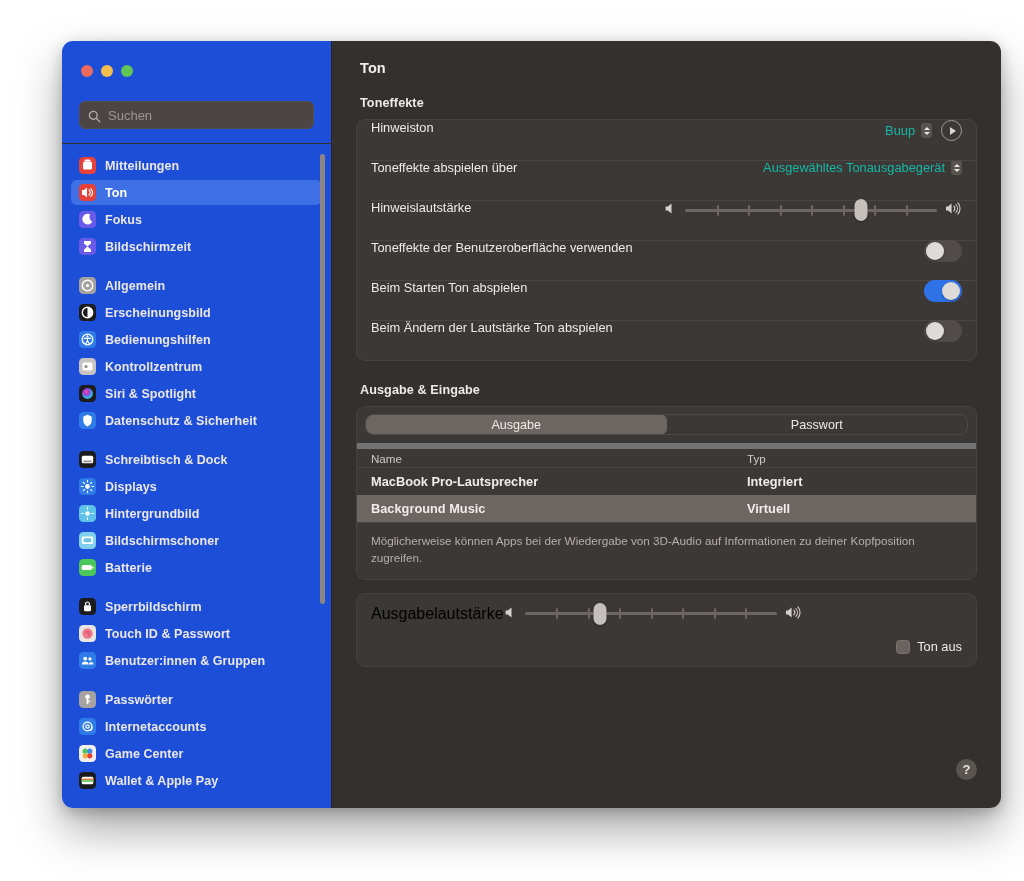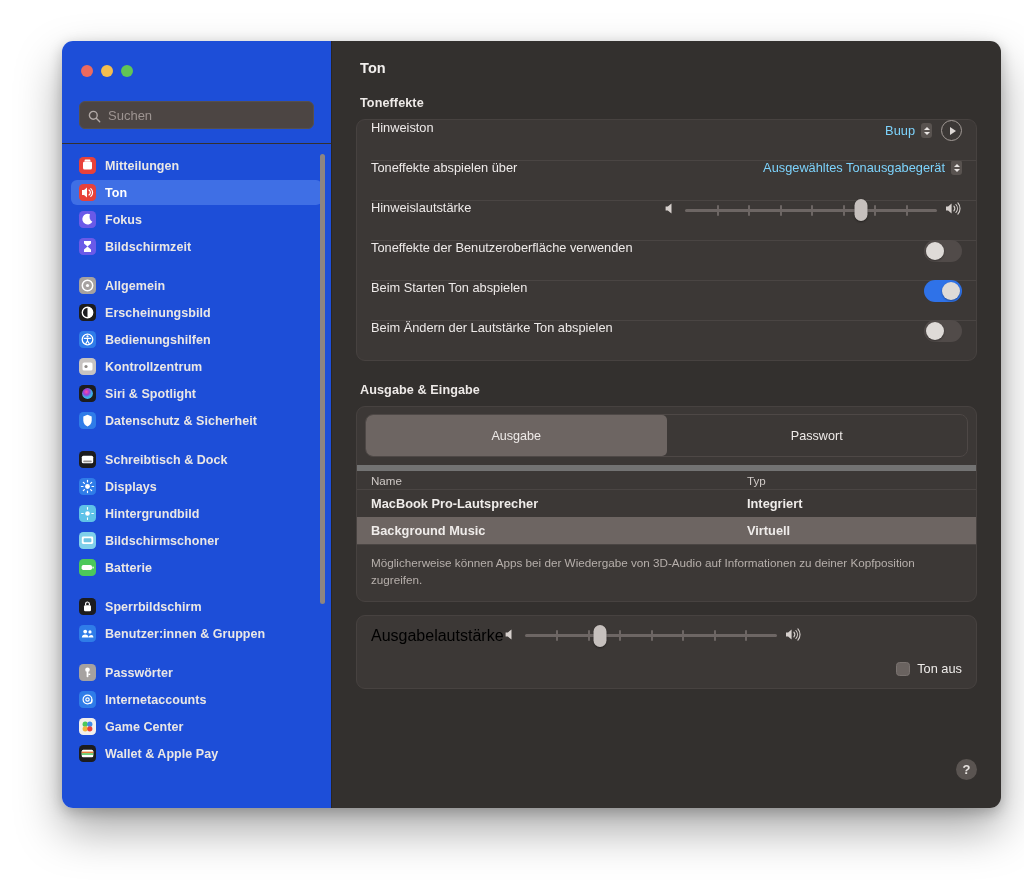--- a/index.html
+++ b/index.html
@@ -211,21 +211,21 @@
 
   
   .popup {
     display: flex;
     align-items: center;
     gap: 6px;
     cursor: default;
   }
   .popup .pv {
     font-size: 12.8px;
-    color: #7dd3fc;
+    color: #14b8a6;
     white-space: nowrap;
   }
   .chev {
     width: 11px; height: 15px;
     border-radius: 3px;
     background: #5b5插;
     display: flex;
     flex-direction: column;
     align-items: center;
     justify-content: center;
@@ -317,21 +317,21 @@
     box-shadow: 0 1px 2px rgba(0,0,0,0.35);
     transition: none;
   }
   .toggle.on .knob { left: 18px; }
 
   
   #seg-wrap {
     padding: 7px 8px 0 8px;
   }
   #segmented {
-    height: 43px;
+    height: 21px;
     border-radius: 8px;
     border: 1px solid #4e4846;
     display: flex;
     overflow: hidden;
     background: #3c3836;
   }
   .seg {
     flex: 1 1 50%;
     display: flex;
     align-items: center;
@@ -612,20 +612,32 @@
           </div>
           <div class="nav-group">
             <div class="nav-item">
               <span class="nav-icon" style="background: rgb(28, 28, 30);">
                 <svg width="17" height="17" viewBox="0 0 17 17">
                   <rect x="5" y="7.2" width="7" height="6" rx="1.3" fill="#fff"></rect>
                   <path d="M6.6 7.2V5.9a1.9 1.9 0 0 1 3.8 0v1.3" stroke="#fff" stroke-width="1.2" fill="none"></path>
                 </svg>
               </span>
               <span class="label">Sperrbildschirm</span>
+            </div>
+            <div class="nav-item">
+              <span class="nav-icon" style="background: rgb(233, 229, 227);">
+                <svg width="17" height="17" viewBox="0 0 17 17">
+                  <circle cx="8.5" cy="8.5" r="5.2" fill="#f07a8e"></circle>
+                  <g stroke="#d8546d" stroke-width="0.9" fill="none">
+                    <path d="M6.2 8.5a2.3 2.3 0 0 1 4.6 0v2.4"></path>
+                    <path d="M7.6 8.5a0.9 0.9 0 0 1 1.8 0v2.8"></path>
+                  </g>
+                </svg>
+              </span>
+              <span class="label">Touch ID &amp; Passwort</span>
             </div>
             <div class="nav-item">
               <span class="nav-icon" style="background: rgb(47, 124, 232);">
                 <svg width="17" height="17" viewBox="0 0 17 17">
                   <circle cx="6.2" cy="6.6" r="1.9" fill="#fff"></circle>
                   <circle cx="11" cy="6.9" r="1.6" fill="#fff"></circle>
                   <path d="M2.8 12.6c0-2 1.6-3.1 3.4-3.1s3.4 1.1 3.4 3.1z" fill="#fff"></path>
                   <path d="M9.6 12.6c0-1.7 1.2-2.7 2.7-2.7 1.2 0 2.1.7 2.1 2.7z" fill="#fff"></path>
                 </svg>
               </span>

